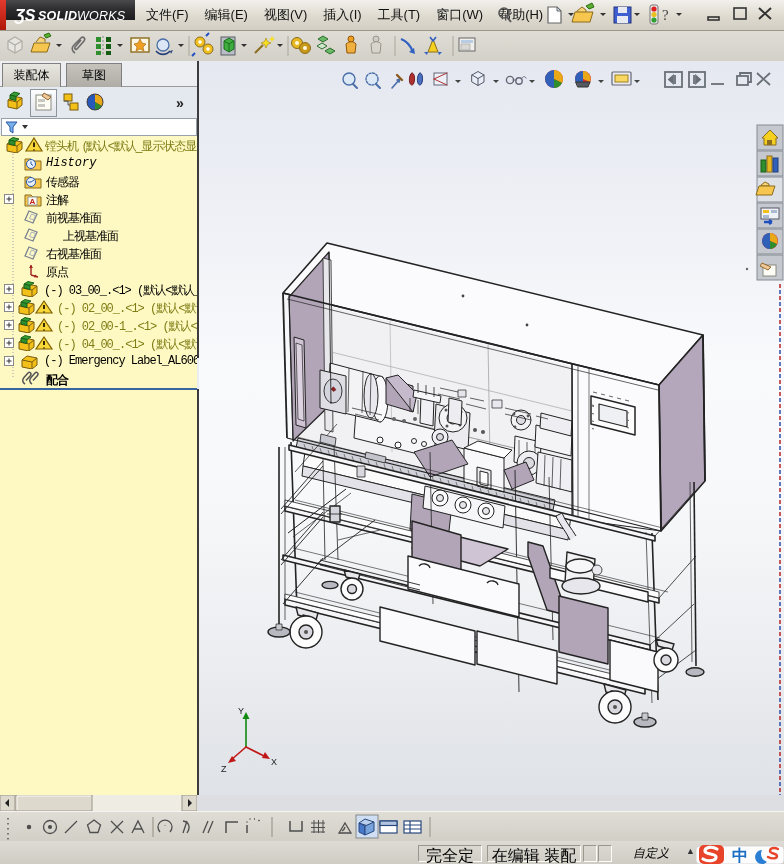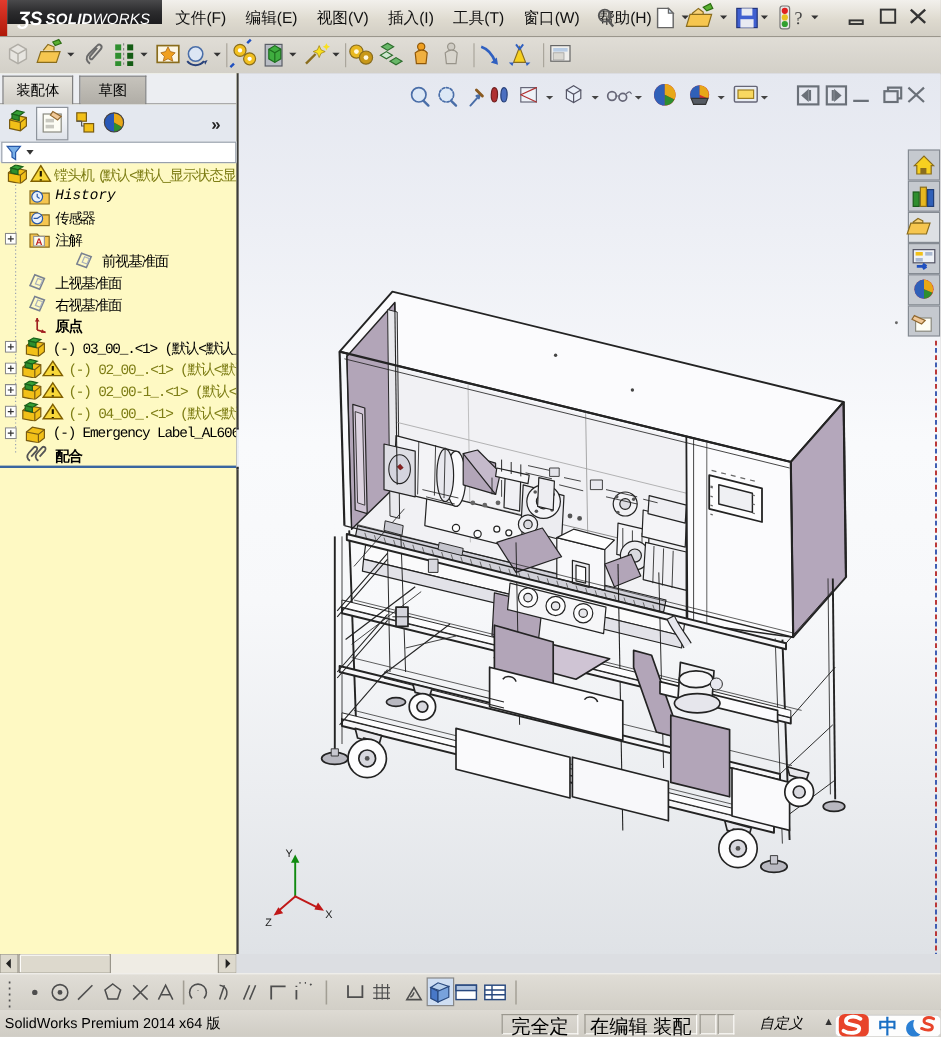--- a/index.html
+++ b/index.html
@@ -251,48 +251,48 @@
           <rect x="0.5" y="0.5" width="9" height="9" fill="#fff" stroke="#888"></rect>
           <path d="M2.5 5 h5 M5 2.5 v5" stroke="#333"></path>
         </svg>
       <svg class="abs" style="left:24px;top:1px" width="18" height="16" viewBox="0 0 18 16">
         <path d="M1 4 h6 l2 2 h8 v9 h-16 z" fill="#f6c64f" stroke="#8a6d1d"></path>
         <rect x="4" y="6" width="9" height="8" fill="#fdfdf0" stroke="#999"></rect>
         <text x="5.5" y="13" font-size="8" font-weight="bold" fill="#c02020" font-family="Liberation Sans">A</text>
       </svg>
       <span class="txt" style="left:46px;">注解</span>
     </div>
-    <div class="trow" style="top:72px;margin-left:39px;">
+    <div class="trow" style="top:72px;">
       <svg class="abs" style="left:24px;top:1px" width="18" height="16" viewBox="0 0 18 16">
           <path d="M5 2 l8 3 -4 9 -8 -3 z" fill="none" stroke="#7a8290" stroke-width="1.3"></path>
           <path d="M7.5 5 l4 1.5 -2 4.5 -4 -1.5 z" fill="none" stroke="#a8b0bc" stroke-width="1"></path>
         </svg>
       <span class="txt" style="left:46px;">前视基准面</span>
     </div>
     <div class="trow" style="top:90px;">
       <svg class="abs" style="left:24px;top:1px" width="18" height="16" viewBox="0 0 18 16">
           <path d="M5 2 l8 3 -4 9 -8 -3 z" fill="none" stroke="#7a8290" stroke-width="1.3"></path>
           <path d="M7.5 5 l4 1.5 -2 4.5 -4 -1.5 z" fill="none" stroke="#a8b0bc" stroke-width="1"></path>
         </svg>
-      <span class="txt" style="left:46px;text-align:right;">上视基准面</span>
+      <span class="txt" style="left:63px;text-align:right;">上视基准面</span>
     </div>
     <div class="trow" style="top:108px;">
       <svg class="abs" style="left:24px;top:1px" width="18" height="16" viewBox="0 0 18 16">
           <path d="M5 2 l8 3 -4 9 -8 -3 z" fill="none" stroke="#7a8290" stroke-width="1.3"></path>
           <path d="M7.5 5 l4 1.5 -2 4.5 -4 -1.5 z" fill="none" stroke="#a8b0bc" stroke-width="1"></path>
         </svg>
       <span class="txt" style="left:46px;font-family:Liberation Serif, serif;">右视基准面</span>
     </div>
     <div class="trow" style="top:126px;">
       <svg class="abs" style="left:24px;top:1px" width="18" height="16" viewBox="0 0 18 16">
         <path d="M7 2 v10 M7 12 l7 2" fill="none" stroke="#a02020" stroke-width="1.4"></path>
         <path d="M7 2 l-2 3 h4 z" fill="#a02020"></path>
           <path d="M14 14 l-3 -2.6 -0.8 3 z" fill="#a02020"></path>
       </svg>
-      <span class="txt" style="left:46px;font-weight:bold;">原点</span>
+      <span class="txt" style="left:46px;">原点</span>
     </div>
     <div class="trow" style="top:144px;">
       <svg class="abs" style="left:4px;top:4px" width="10" height="10" viewBox="0 0 10 10">
           <rect x="0.5" y="0.5" width="9" height="9" fill="#fff" stroke="#888"></rect>
           <path d="M2.5 5 h5 M5 2.5 v5" stroke="#333"></path>
         </svg>
       <svg class="abs" style="left:21px;top:1px" width="18" height="16" viewBox="0 0 18 16">
         <path d="M1 7 l5 -4 10 2 v7 l-5 4 -10 -2 z" fill="#f2c018" stroke="#7a5c10"></path>
         <path d="M1 7 l10 2 5 -4 M11 9 v7" fill="none" stroke="#7a5c10"></path>
         <path d="M3 3 l4 -2.5 6 1.5 -4 2.5 z" fill="#35a035" stroke="#1a601a"></path>
@@ -729,21 +729,20 @@
   <g stroke="#28487e" stroke-width="1.2" fill="none">
     <rect x="380" y="9" width="17" height="12" fill="#fff"></rect>
     <rect x="380" y="9" width="17" height="4.5" fill="#b0c4e0"></rect>
     <rect x="404" y="9" width="17" height="12" fill="#fff"></rect>
     <path d="M404 13 h17 M404 17 h17 M410 9 v12"></path>
     <line x1="430" y1="5" x2="430" y2="25" stroke="#a29e94"></line>
   </g>
 </svg>
 </div>
 <div class="abs" id="statusbar">
-  <span style="position:absolute;left:4px;top:4px;">SolidWorks Premium 2014 x64 版</span>
   <div class="cell" style="left:418px;width:62px;">完全定义</div>
   <div class="cell" style="left:487px;width:92px;">在编辑 装配体</div>
   <div class="cell" style="left:583px;width:12px;"></div>
   <div class="cell" style="left:598px;width:12px;"></div>
   <span style="position:absolute;left:633px;top:4px;font-style:italic;">自定义</span>
   <span style="position:absolute;left:686px;top:5px;font-size:9px;color:#333;">▲</span>
   <svg style="position:absolute;left:694px;top:3px;" width="90" height="20" viewBox="0 0 90 20">
     <rect x="2" y="2" width="88" height="18" rx="4" fill="#fdfdfd" stroke="#cfcfcf" stroke-width="0.8"></rect>
     <rect x="5" y="1" width="25" height="19" rx="5" fill="#e8442a"></rect>
     <path d="M23 5 c-5 -3 -12 -2 -12 2 c0 4 11 2 11 6 c0 4 -8 5 -13 2" fill="none" stroke="#fff" stroke-width="3.2" stroke-linecap="round"></path>

